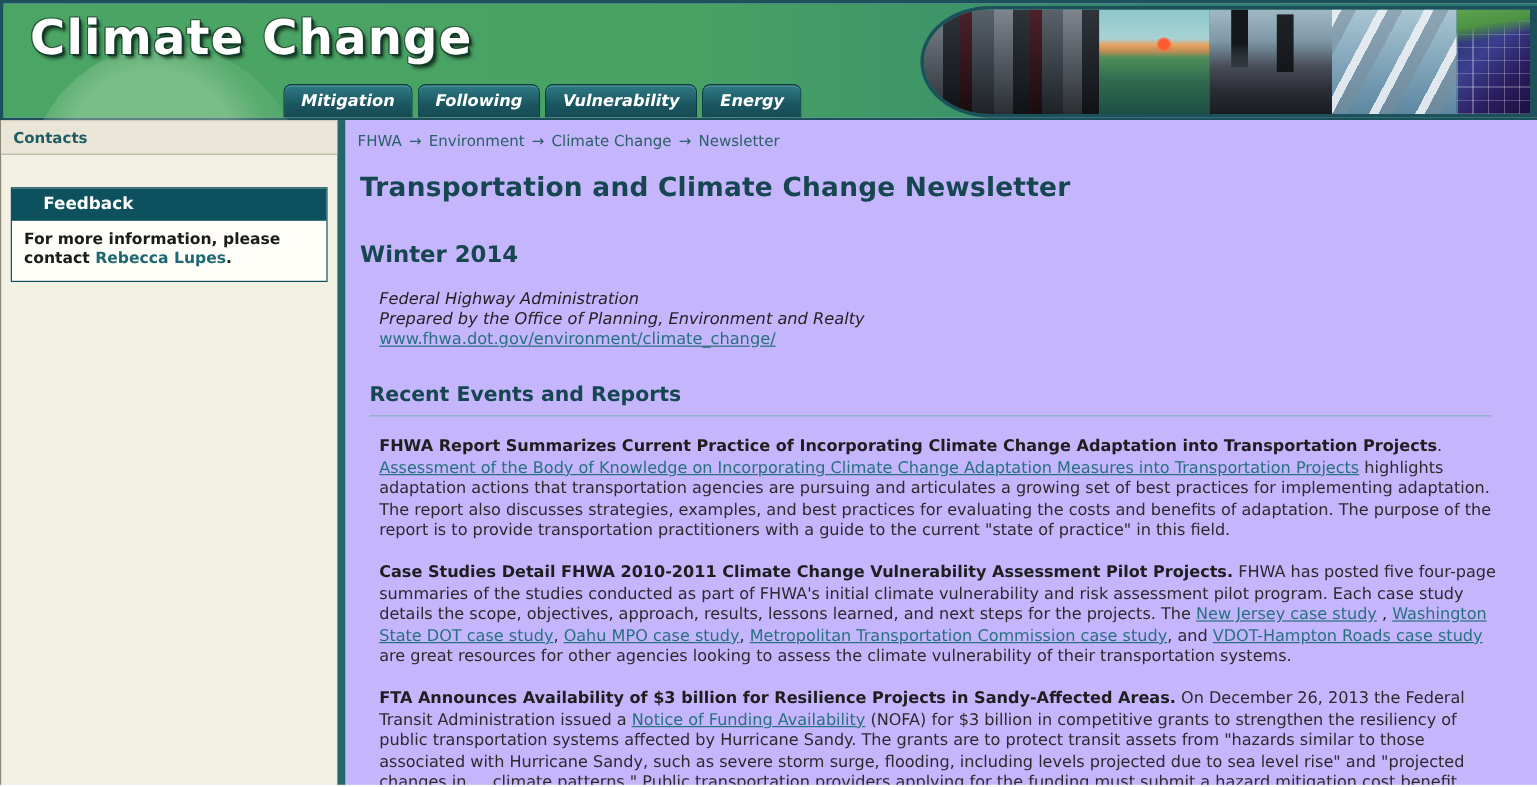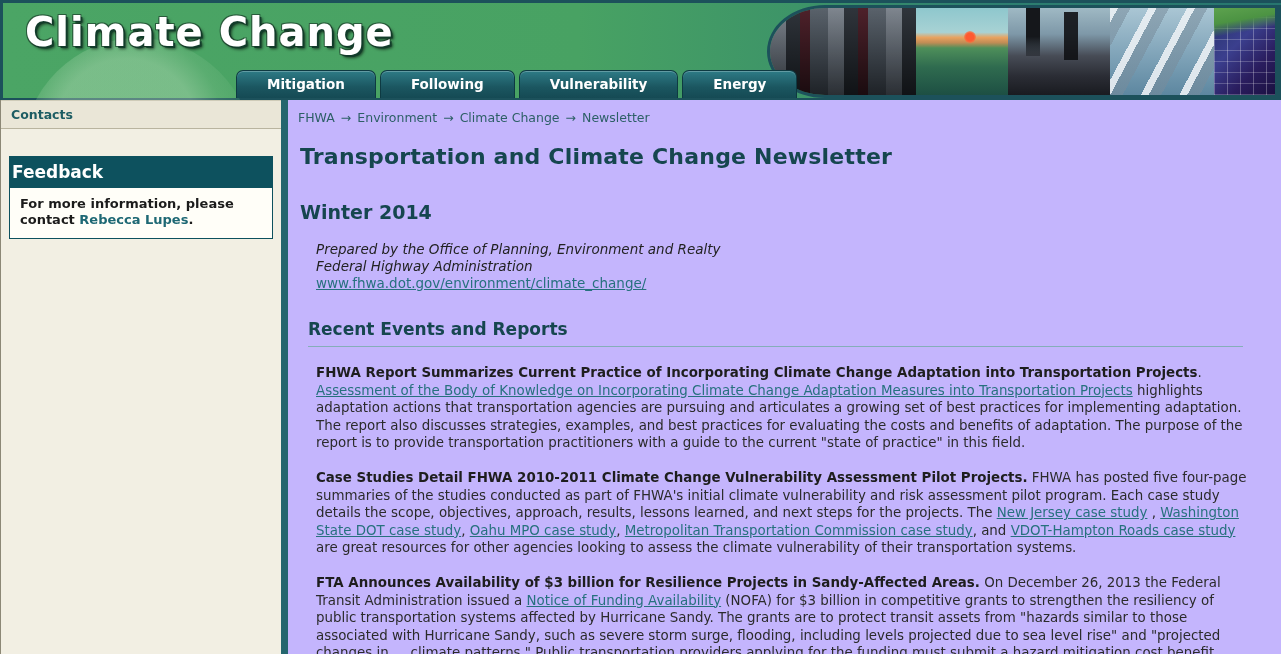--- a/index.html
+++ b/index.html
@@ -42,33 +42,33 @@
   .slice.solar { flex:1; position:relative;
     background:
       repeating-linear-gradient(90deg, rgba(255,255,255,.28) 0 1px, transparent 1px 13px),
       repeating-linear-gradient(0deg, rgba(255,255,255,.22) 0 1px, transparent 1px 11px),
       linear-gradient(135deg,#26336b 0%,#3b3f8e 40%,#2a1d5e 70%,#1a1040 100%); }
   .slice.solar::before { content:""; position:absolute; right:0; top:0; width:100%; height:34%;
     background:linear-gradient(170deg,#5da24e 0%,#4c9343 40%, transparent 72%); }
 
   
   .tabs { position:absolute; left:233px; bottom:0; display:flex; gap:4px; }
-  .tab { display:block; padding:5px 30px 6px; font-size:13.5px; font-weight:bold; color:#fff; text-decoration:none;
+  .tab { display:block; padding:5px 14px 6px; font-size:13.5px; font-weight:bold; color:#fff; text-decoration:none;
     background:linear-gradient(180deg,#2E7B86 0%,#1B5660 60%,#154A54 100%);
     border:1px solid #0E3A42; border-bottom:none; border-radius:7px 7px 0 0;
-    box-shadow:inset 0 1px 0 rgba(255,255,255,.25); cursor:pointer; }
+    box-shadow:inset 0 1px 0 rgba(255,255,255,.25); cursor:pointer;font-style:italic; }
 
   
   .columns { display:flex; width:1281px; height:554px; }
   .sidebar { width:281px; background:#F2EFE3; border-left:1px solid #8C8876; position:relative; }
   .contacts-bar { height:29px; background:#EAE6D7; border-bottom:1px solid #B9B49F; border-top:1px solid #CFCBB8;
     display:flex; align-items:center; padding:0 10px; }
   .contacts-bar a { font-size:12.5px; font-weight:bold; color:#1D5D63; text-decoration:none; cursor:pointer; }
   .feedback-box { margin:27px 8px 0 8px; border:1px solid #0D515E; background:#FFFEF8; }
-  .feedback-head { background:#0D515E; color:#fff; font-size:17px; font-weight:bold; padding:5px 2px 6px; }
+  .feedback-head { background:#0D515E; color:#fff; font-size:14px; font-weight:bold; padding:5px 26px 6px; }
   .feedback-body { padding:8px 10px 10px; font-size:13px; font-weight:bold; color:#1B1B1B; line-height:16px; }
   .feedback-body a { color:#1E6874; text-decoration:none; font-weight:bold; cursor:pointer; }
 
   .divider { width:7px; background:#24666E; }
 
   .main { flex:1; background:#c4b5fd; padding:10px 24px 0 8px; overflow:hidden; }
 
   .breadcrumb { font-size:12.5px; color:#2D5F66; margin-left:2px; }
   .breadcrumb a { color:#2D5F66; text-decoration:none; cursor:pointer; }
   .crumb-sep { margin:0 6px; color:#2D5F66; }
@@ -127,22 +127,22 @@
   <main class="main">
 
     <div class="breadcrumb">
       <a>FHWA</a><span class="crumb-sep">→</span><a>Environment</a><span class="crumb-sep">→</span><a>Climate Change</a><span class="crumb-sep">→</span><span>Newsletter</span>
     </div>
 
     <h1 class="page-title">Transportation and Climate Change Newsletter</h1>
     <h2 class="edition">Winter 2014</h2>
 
     <div class="byline">
+      <div class="it">Federal Highway Administration</div>
       <div class="it">Prepared by the Office of Planning, Environment and Realty</div>
-      <div class="it">Federal Highway Administration</div>
       <a>www.fhwa.dot.gov/environment/climate_change/</a>
     </div>
 
     <h3 class="section">Recent Events and Reports</h3>
     <hr class="rule">
 
     <p class="article"><b>FHWA Report Summarizes Current Practice of Incorporating Climate Change Adaptation into Transportation Projects</b><span>. </span><a class="tlink">Assessment of the Body of Knowledge on Incorporating Climate Change Adaptation Measures into Transportation Projects</a><span> highlights adaptation actions that transportation agencies are pursuing and articulates a growing set of best practices for implementing adaptation. The report also discusses strategies, examples, and best practices for evaluating the costs and benefits of adaptation. The purpose of the report is to provide transportation practitioners with a guide to the current "state of practice" in this field.</span></p>
     <p class="article"><b>Case Studies Detail FHWA 2010-2011 Climate Change Vulnerability Assessment Pilot Projects.</b><span> FHWA has posted five four-page summaries of the studies conducted as part of FHWA's initial climate vulnerability and risk assessment pilot program. Each case study details the scope, objectives, approach, results, lessons learned, and next steps for the projects. The </span><a class="tlink">New Jersey case study</a><span> , </span><a class="tlink">Washington State DOT case study</a><span>, </span><a class="tlink">Oahu MPO case study</a><span>, </span><a class="tlink">Metropolitan Transportation Commission case study</a><span>, and </span><a class="tlink">VDOT-Hampton Roads case study</a><span> are great resources for other agencies looking to assess the climate vulnerability of their transportation systems.</span></p>
     <p class="article"><b>FTA Announces Availability of $3 billion for Resilience Projects in Sandy-Affected Areas.</b><span> On December 26, 2013 the Federal Transit Administration issued a </span><a class="tlink">Notice of Funding Availability</a><span> (NOFA) for $3 billion in competitive grants to strengthen the resiliency of public transportation systems affected by Hurricane Sandy. The grants are to protect transit assets from "hazards similar to those associated with Hurricane Sandy, such as severe storm surge, flooding, including levels projected due to sea level rise" and "projected changes in … climate patterns." Public transportation providers applying for the funding must submit a hazard mitigation cost benefit analysis based on that used by FEMA, modified for transit applications.&nbsp; Grantees enter costs associated with the construction of the resiliency improvement and monetized benefits in the form of avoided damages and disruptions into an Excel-based spreadsheet tool. Following </span></p>
 

